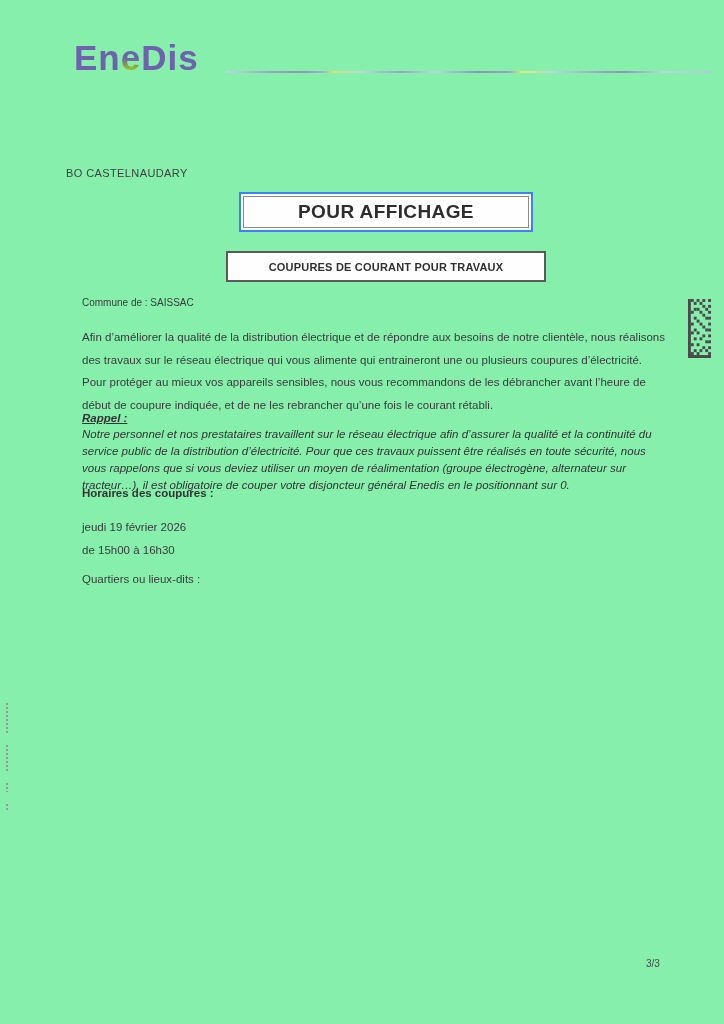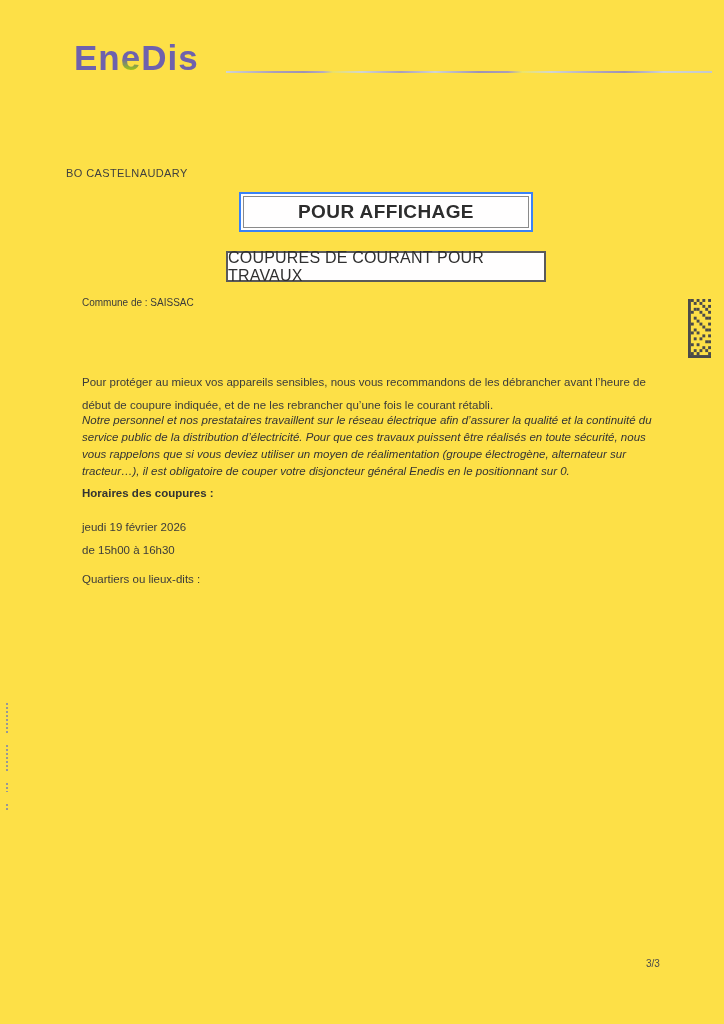--- a/index.html
+++ b/index.html
@@ -1,20 +1,20 @@
 <!DOCTYPE html>
 <html lang="fr"><head>
 <meta charset="utf-8">
 <style>
   * { margin:0; padding:0; box-sizing:border-box; }
   html,body { background:#ffffff; }
   body { font-family:"Liberation Sans", sans-serif; color:#3b3b3b; }
   .page {
     position:relative; width:724px; height:1024px; margin:0 auto;
-    background:#fde047; overflow:hidden;
+    background:#86efac; overflow:hidden;
   }
 
   
   .logo {
     position:absolute; left:74px; top:40px;
     font-size:35px; font-weight:800; letter-spacing:1px;
     color:#6e61ad; line-height:1;
   }
   .logo .e-accent{
     background:linear-gradient(180deg,#6e61ad 52%,#97be1e 80%);
@@ -41,21 +41,21 @@
     width:100%; height:100%; border:1px solid #8a8a8a;
     display:flex; align-items:center; justify-content:center;
   }
   .title-main { font-size:19px; font-weight:700; color:#2d2d2d; letter-spacing:.4px; }
 
   .subtitle-box {
     position:absolute; left:226px; top:251px; width:320px; height:31px;
     border:2px solid #5a5a5a; display:flex; align-items:center; justify-content:center;
     background:#fffefe;
   }
-  .title-sub { font-size:16px; font-weight:400; color:#303030; letter-spacing:.2px; }
+  .title-sub { font-size:11px; font-weight:700; color:#303030; letter-spacing:.2px; }
 
   .commune { position:absolute; left:82px; top:297px; font-size:10px; }
 
   .para { position:absolute; left:82px; width:584px; font-size:11.5px; line-height:23px; color:#3b3b3b; text-align:left; }
   .para1 { top:326px; }
   .para2 { top:371px; }
 
   .rappel { position:absolute; left:82px; top:412px; width:584px; font-size:11.5px; font-style:italic; color:#343434; }
   .rappel-label { font-weight:700; text-decoration:underline; display:block; margin-bottom:2px; }
   .rappel-body { line-height:17px; display:block; }
@@ -96,23 +96,25 @@
     <div class="title-box-inner">
       <span class="title-main">POUR AFFICHAGE</span>
     </div>
   </div>
   <div class="subtitle-box">
     <span class="title-sub">COUPURES DE COURANT POUR TRAVAUX</span>
   </div>
 
   <div class="commune">Commune de : SAISSAC</div>
 
+  <p class="para para1">Afin d’améliorer la qualité de la distribution électrique et de répondre aux besoins de notre clientèle, nous réalisons des travaux sur le réseau électrique qui vous alimente qui entraineront une ou plusieurs coupures d’électricité.</p>
   <p class="para para2">Pour protéger au mieux vos appareils sensibles, nous vous recommandons de les débrancher avant l’heure de début de coupure indiquée, et de ne les rebrancher qu’une fois le courant rétabli.</p>
 
   <div class="rappel">
+    <span class="rappel-label">Rappel :</span>
     <span class="rappel-body">Notre personnel et nos prestataires travaillent sur le réseau électrique afin d’assurer la qualité et la continuité du service public de la distribution d’électricité. Pour que ces travaux puissent être réalisés en toute sécurité, nous vous rappelons que si vous deviez utiliser un moyen de réalimentation (groupe électrogène, alternateur sur tracteur…), il est obligatoire de couper votre disjoncteur général Enedis en le positionnant sur 0.</span>
   </div>
 
   <div class="horaires-label">Horaires des coupures :</div>
 
   <div class="schedule">
     <div>jeudi 19 février 2026</div>
     <div>de 15h00 à 16h30</div>
   </div>
 

